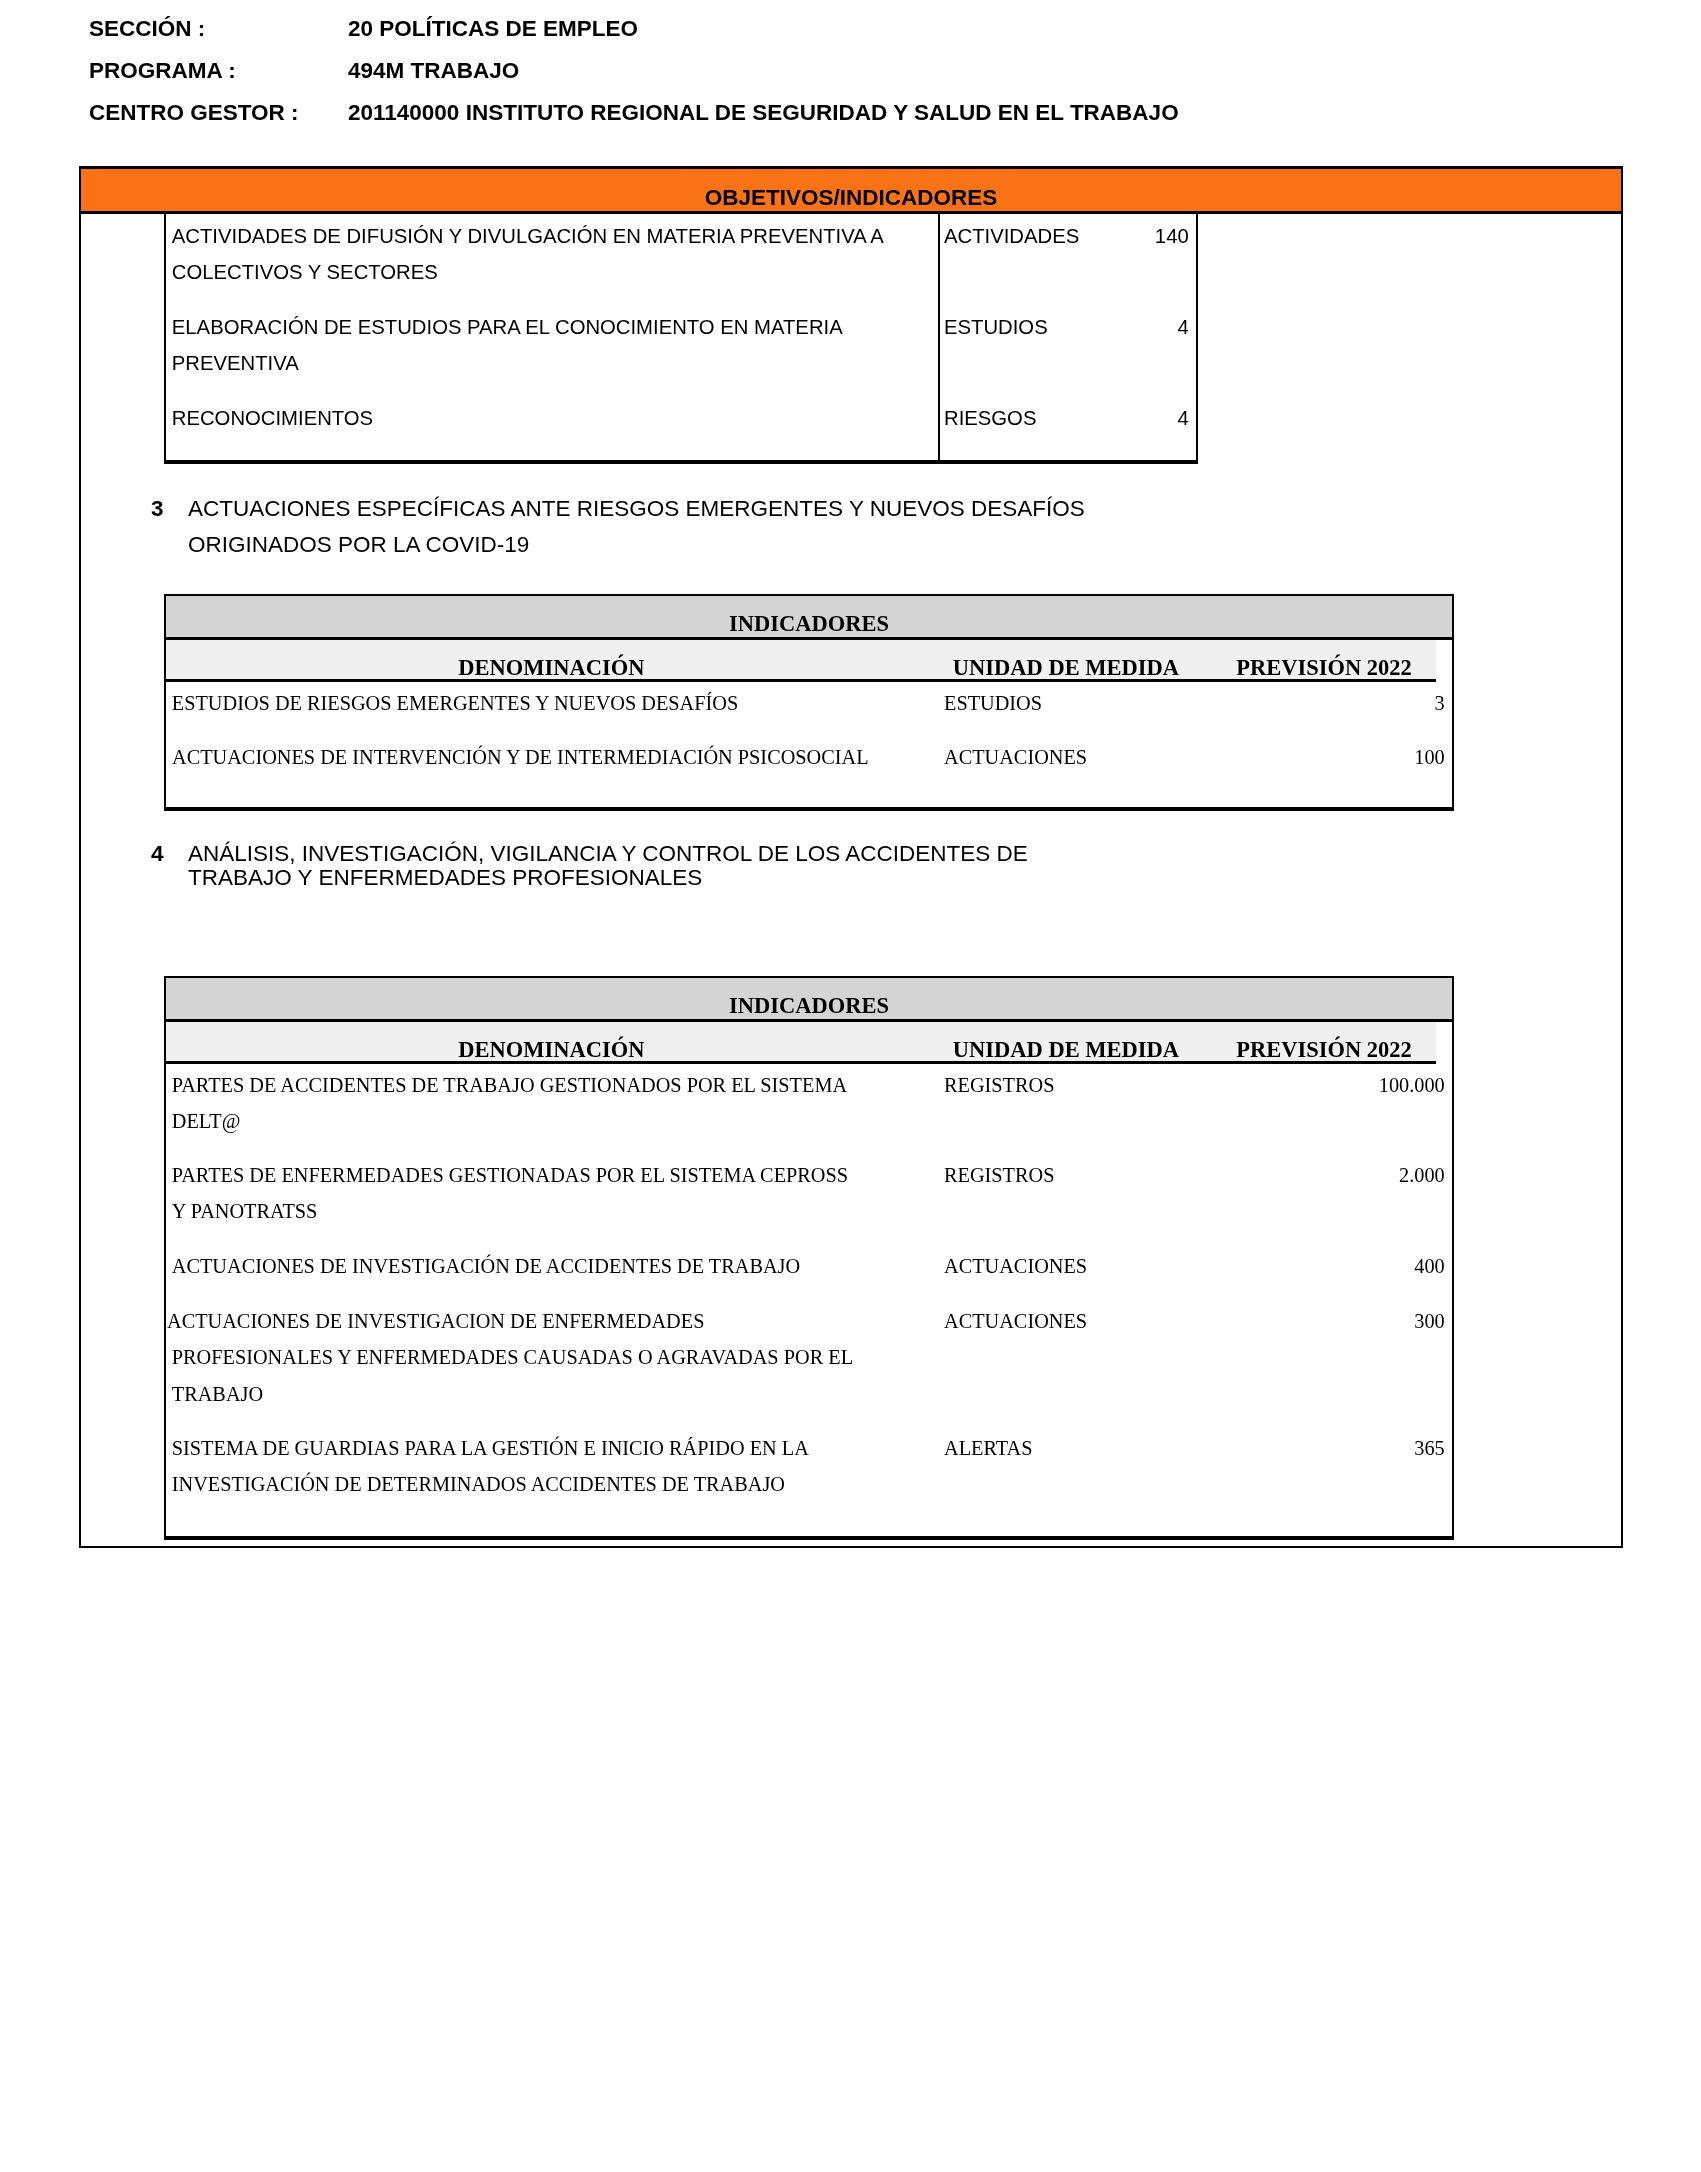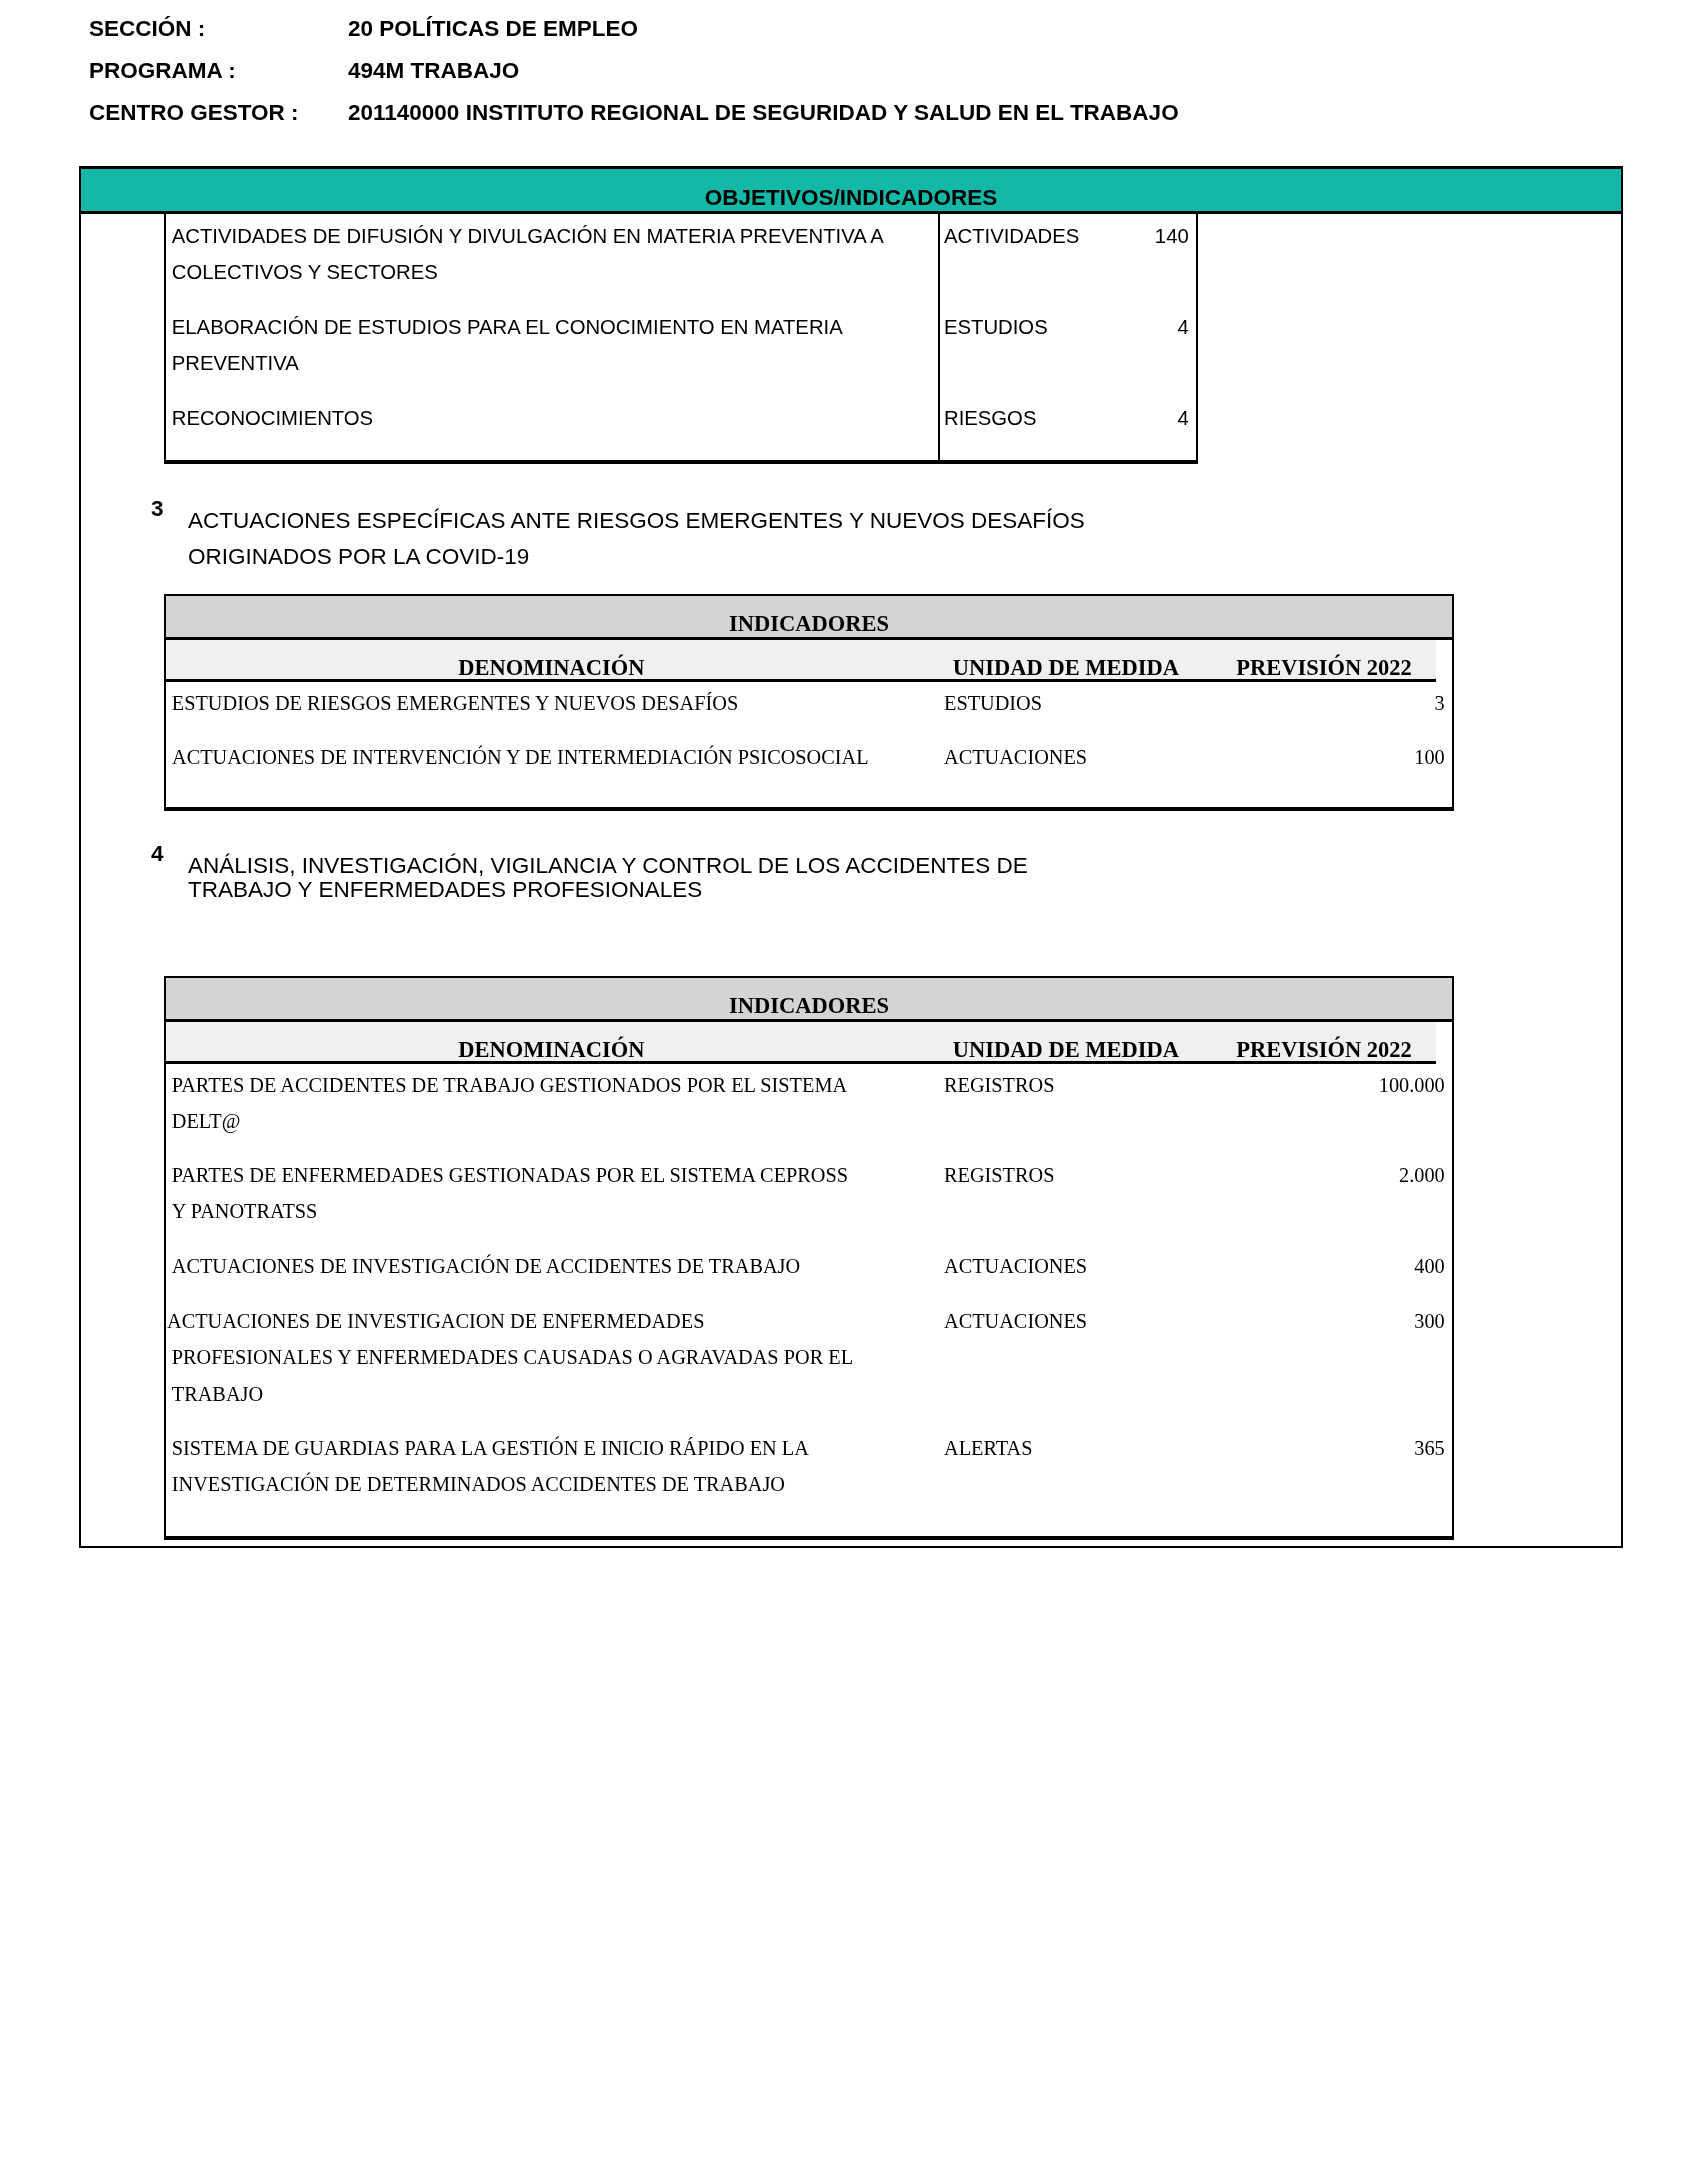--- a/index.html
+++ b/index.html
@@ -9,21 +9,21 @@
   }
   .hdr { position: absolute; left: 89px; font-weight: bold; font-size: 22.5px; }
   .hdr .lbl { position: absolute; left: 0; white-space: nowrap; }
   .hdr .val { position: absolute; left: 259px; white-space: nowrap; }
   #outer {
     position: absolute; left: 79px; top: 166px; width: 1544px; height: 1382px;
     border: 2.9px solid #000; border-top: 3.6px solid #000; box-sizing: border-box;
   }
   #outer-title {
     position: absolute; left: 0; top: 0; right: 0; height: 42px;
-    background: #14b8a6; border-bottom: 3.6px solid #000;
+    background: #f97316; border-bottom: 3.6px solid #000;
     text-align: center; font-weight: bold; font-size: 22.5px; line-height: 57px;
   }
   .tbl { position: absolute; left: 164px; width: 1034px; box-sizing: border-box; }
   .tbl .col-line { position: absolute; top: 0; bottom: 0; width: 2.2px; background: #000; }
   .cell-text { position: absolute; font-size: 20.3px; line-height: 36px; white-space: nowrap; }
   .num { text-align: right; }
   .ind-box {
     position: absolute; left: 164px; width: 1290px; box-sizing: border-box;
     border: 2.9px solid #000; border-bottom: 4.4px solid #000; font-family: Liberation Serif, serif;
   }
@@ -33,21 +33,21 @@
     text-align: center; font-weight: bold; font-size: 22.5px; line-height: 55px;
   }
   .ind-head {
     position: absolute; left: 0; right: 16px; top: 44px; height: 39px;
     background: #f0f0f0; border-bottom: 3.6px solid #000;
     font-weight: bold; font-size: 22.5px;
   }
   .ind-head span { position: absolute; top: 0; line-height: 55px; white-space: nowrap; text-align: center; }
   .sec-head { position: absolute; left: 151px; font-size: 22.5px; line-height: 36px; }
   .sec-head .n { position: absolute; left: 0; font-weight: bold; }
-  .sec-head .t { position: absolute; left: 37px; white-space: nowrap; margin-top: 12px; }
+  .sec-head .t { position: absolute; left: 37px; white-space: nowrap; }
 </style>
 </head>
 <body>
 
 <div class="hdr" style="top:16px;">
   <span class="lbl">SECCIÓN :</span>
   <span class="val">20 POLÍTICAS DE EMPLEO</span>
 </div>
 <div class="hdr" style="top:58px;">
   <span class="lbl">PROGRAMA :</span>

